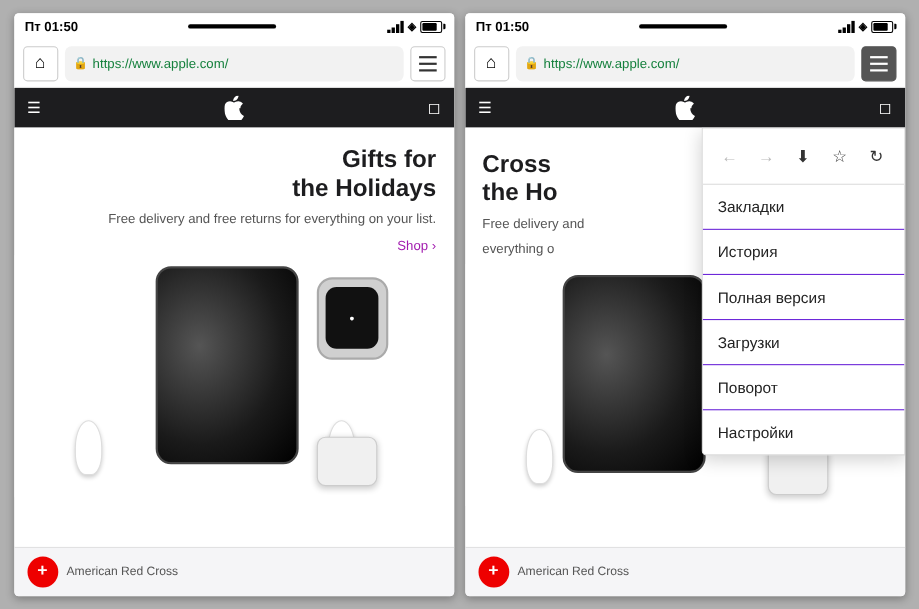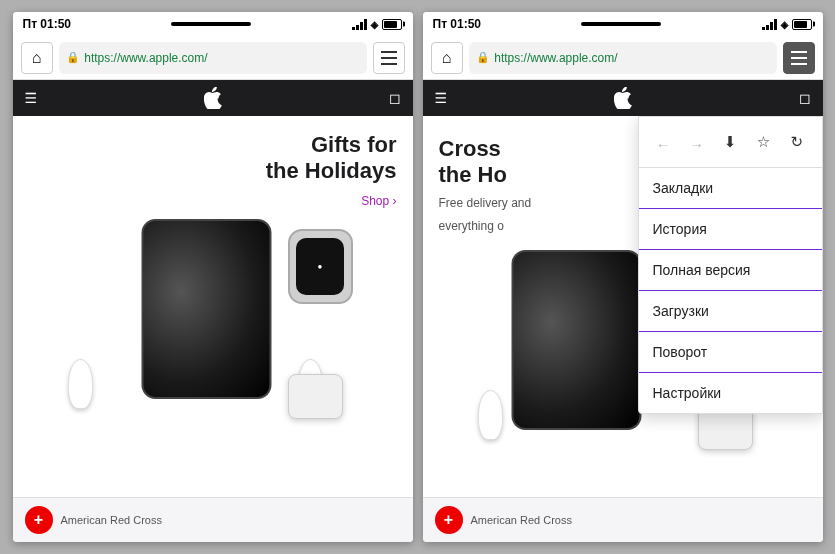--- a/index.html
+++ b/index.html
@@ -417,20 +417,21 @@
       </div>
       <span class="bag-icon">◻</span>
     </div>
 
     <div class="content-area">
       <div class="content-inner">
         <h2>
           <span>Gifts for</span><br>
           <span>the Holidays</span>
         </h2>
+        <p>Free delivery and free returns for everything on your list.</p>
         <span class="shop-link">Shop</span>
       </div>
 
       <div class="product-image">
         <div class="product-visual">
           <div class="iphone-device">
             <div class="iphone-screen"></div>
           </div>
           <div class="apple-watch">
             <div class="watch-screen">

